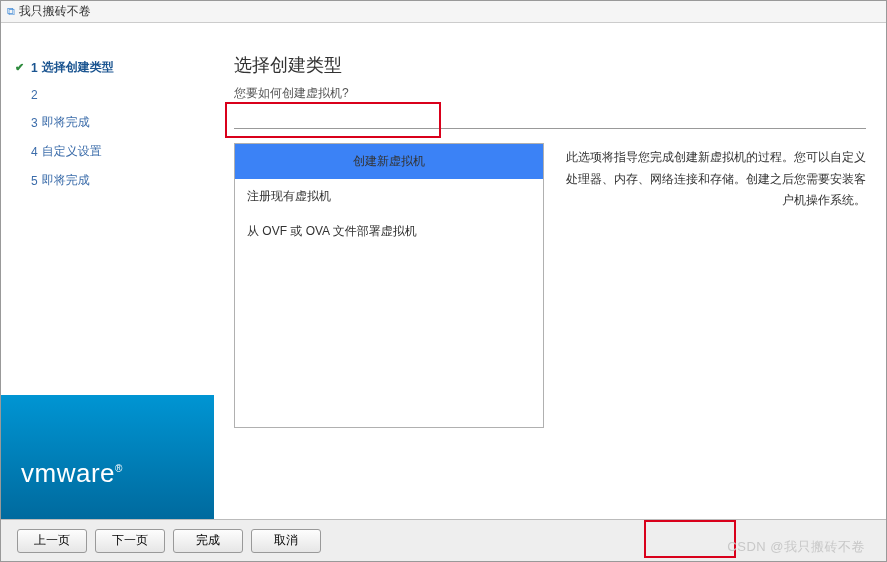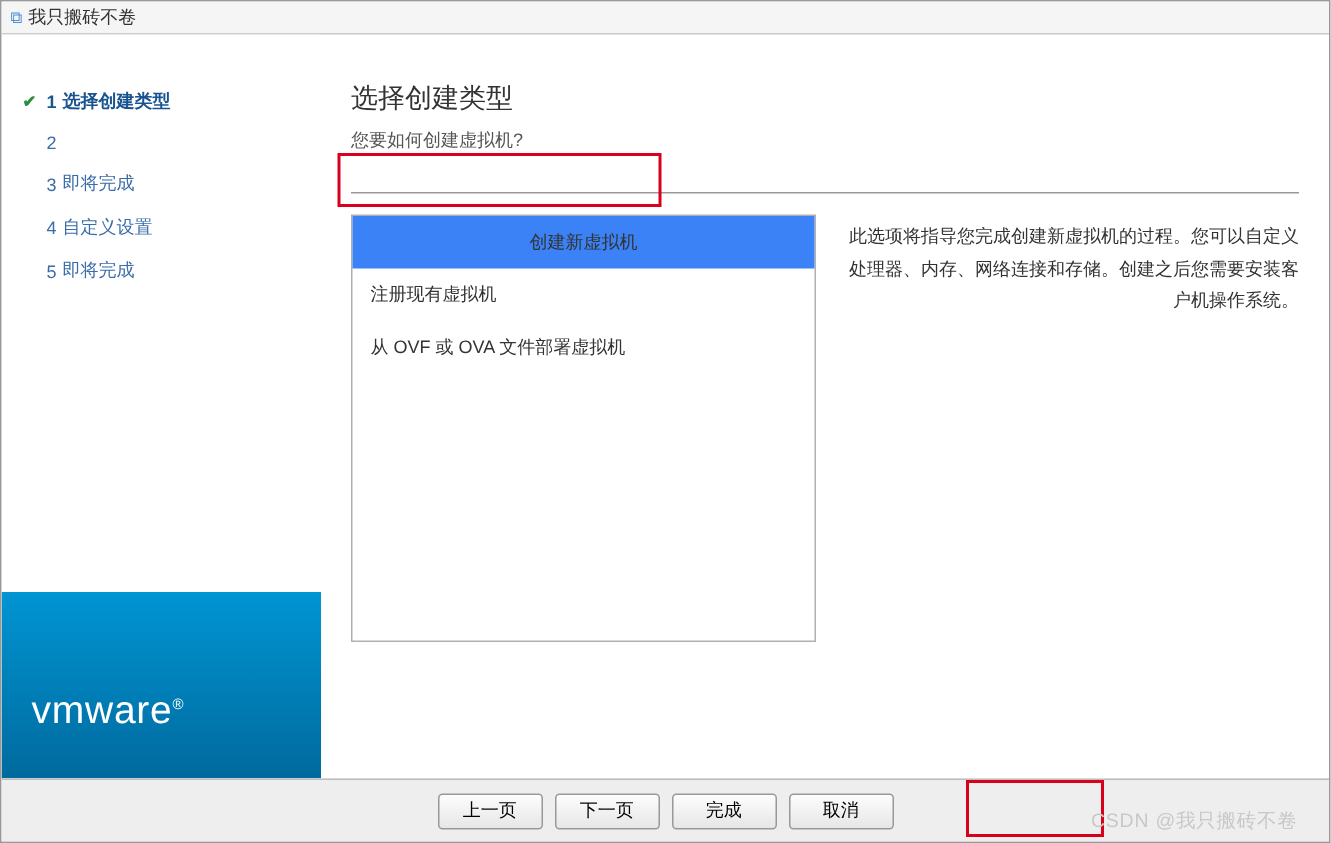--- a/index.html
+++ b/index.html
@@ -24,21 +24,21 @@
     .page-title { font-size: 18px; color: #333; margin-bottom: 8px; }
     .page-subtitle { font-size: 12px; color: #555; padding-bottom: 26px; border-bottom: 1px solid #999; margin-bottom: 14px; }
     
     .body-row { display: flex; gap: 20px; }
     .option-list { width: 310px; height: 285px; border: 1px solid #b0b0b0; background: #fff; }
     .option-item { padding: 9px 12px; font-size: 12px; color: #333; cursor: pointer; }
     .option-item.selected { background: #3b82f6; text-align: center; }
     
     .description { flex: 1; font-size: 12px; color: #333; line-height: 1.8; padding-top: 4px; text-align: right; }
     
-    .footer { height: 42px; background: #eeeeee; border-top: 1px solid #bbb; display: flex; align-items: center; justify-content: center; padding: 0 16px; gap: 8px; }
+    .footer { height: 42px; background: #eeeeee; border-top: 1px solid #bbb; display: flex; align-items: center; justify-content: flex-start; padding: 0 16px; gap: 8px; }
     .btn { min-width: 70px; height: 24px; font-size: 12px; background: linear-gradient(#fdfdfd, #e6e6e6); border: 1px solid #999; border-radius: 3px; cursor: pointer; padding: 0 12px; }
     .watermark { position: absolute; right: 22px; bottom: 6px; font-size: 13px; color: #c8c8c8; pointer-events: none; letter-spacing: 0.5px; }
     
     .red-box { position: absolute; border: 2px solid #d9001b; pointer-events: none; }
   </style>
 </head>
 <body>
 
 <div class="titlebar">
   <span class="titlebar-icon">⧉</span>

